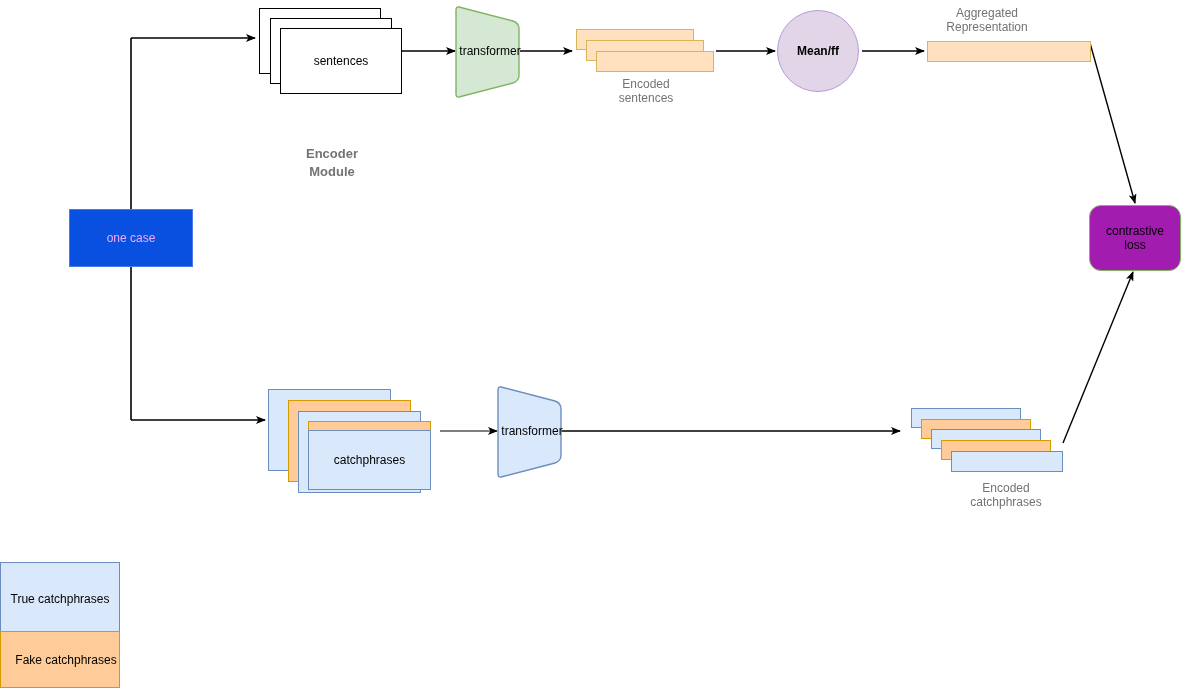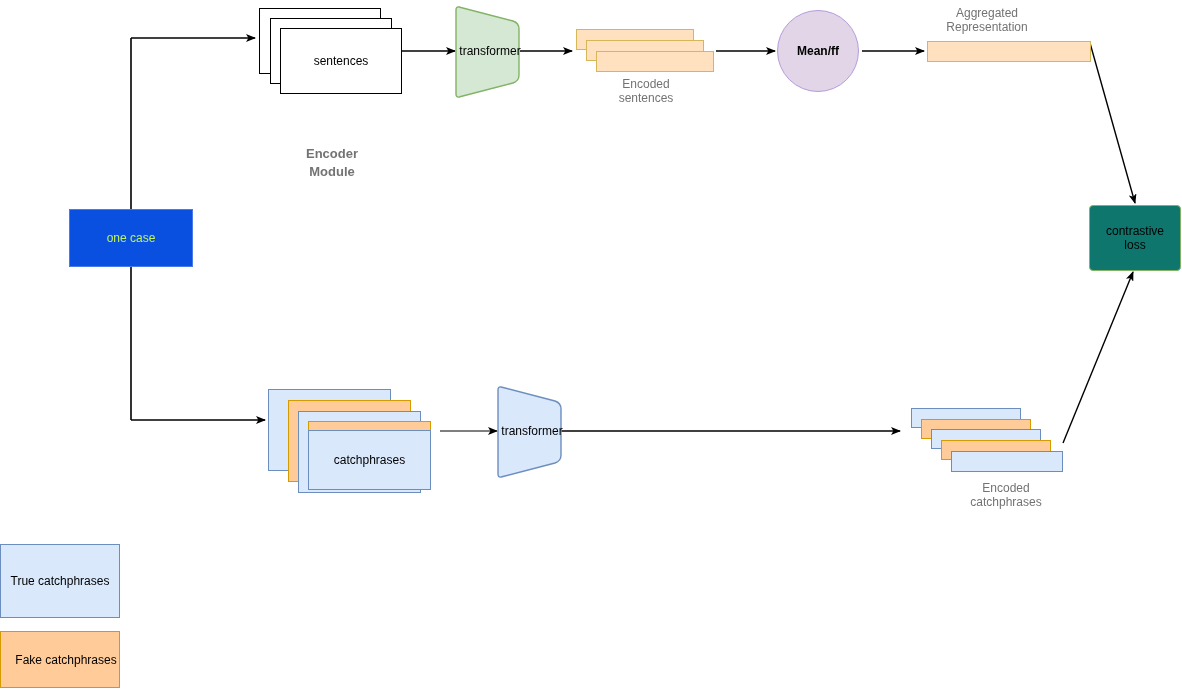--- a/index.html
+++ b/index.html
@@ -39,43 +39,43 @@
     display: flex;
     align-items: center;
     justify-content: center;
     font-size: 12px;
     line-height: 14px;
     text-align: center;
   }
   .box.onecase {
     background: #0a50e0;
     border: 1px solid #4b7ae8;
-    color: #bef264;
+    color: #f0abfc;
   }
   .box.white {
     background: #ffffff;
     border: 1px solid #000000;
   }
   .box.blue {
     background: #dae8fc;
     border: 1px solid #6c8ebf;
   }
   .box.orange {
     background: #ffcc99;
     border: 1px solid #d79b00;
     padding-left: 12px;
   }
   .box.orangelight {
     background: #ffe1c0;
     border: 1px solid #d6b656;
   }
   .box.greenround {
-    background: #0f766e;
+    background: #a21caf;
     border: 1px solid #82b366;
-    border-radius: 4px;
+    border-radius: 12px;
   }
   .box.purplecircle {
     background: #e1d5e7;
     border: 1px solid #b39ddb;
     border-radius: 50%;
   }
 
   .trapwrap { position: absolute; text-decoration: underline; }
   .trapwrap svg { display: block; }
   .traplabel {
@@ -185,20 +185,20 @@
   </div>
 
   <div class="box blue" style="left:911px; top:408px; width:110px; height:20px;"></div>
   <div class="box orange" style="left:921px; top:419px; width:110px; height:20px;"></div>
   <div class="box blue" style="left:931px; top:429px; width:110px; height:20px;"></div>
   <div class="box orange" style="left:941px; top:440px; width:110px; height:20px;"></div>
   <div class="box blue" style="left:951px; top:451px; width:112px; height:21px;"></div>
   <div class="label" style="left:936px; top:481px; width:140px;">Encoded
 catchphrases</div>
 
-  <div class="box blue" style="left:0px; top:544px; width:120px; height:74px;">
+  <div class="box blue" style="left:0px; top:562px; width:120px; height:74px;">
     <span>True catchphrases</span>
   </div>
   <div class="box orange" style="left:0px; top:631px; width:120px; height:57px;">
     <span>Fake catchphrases</span>
   </div>
 
 </div>
 
 </body></html>

